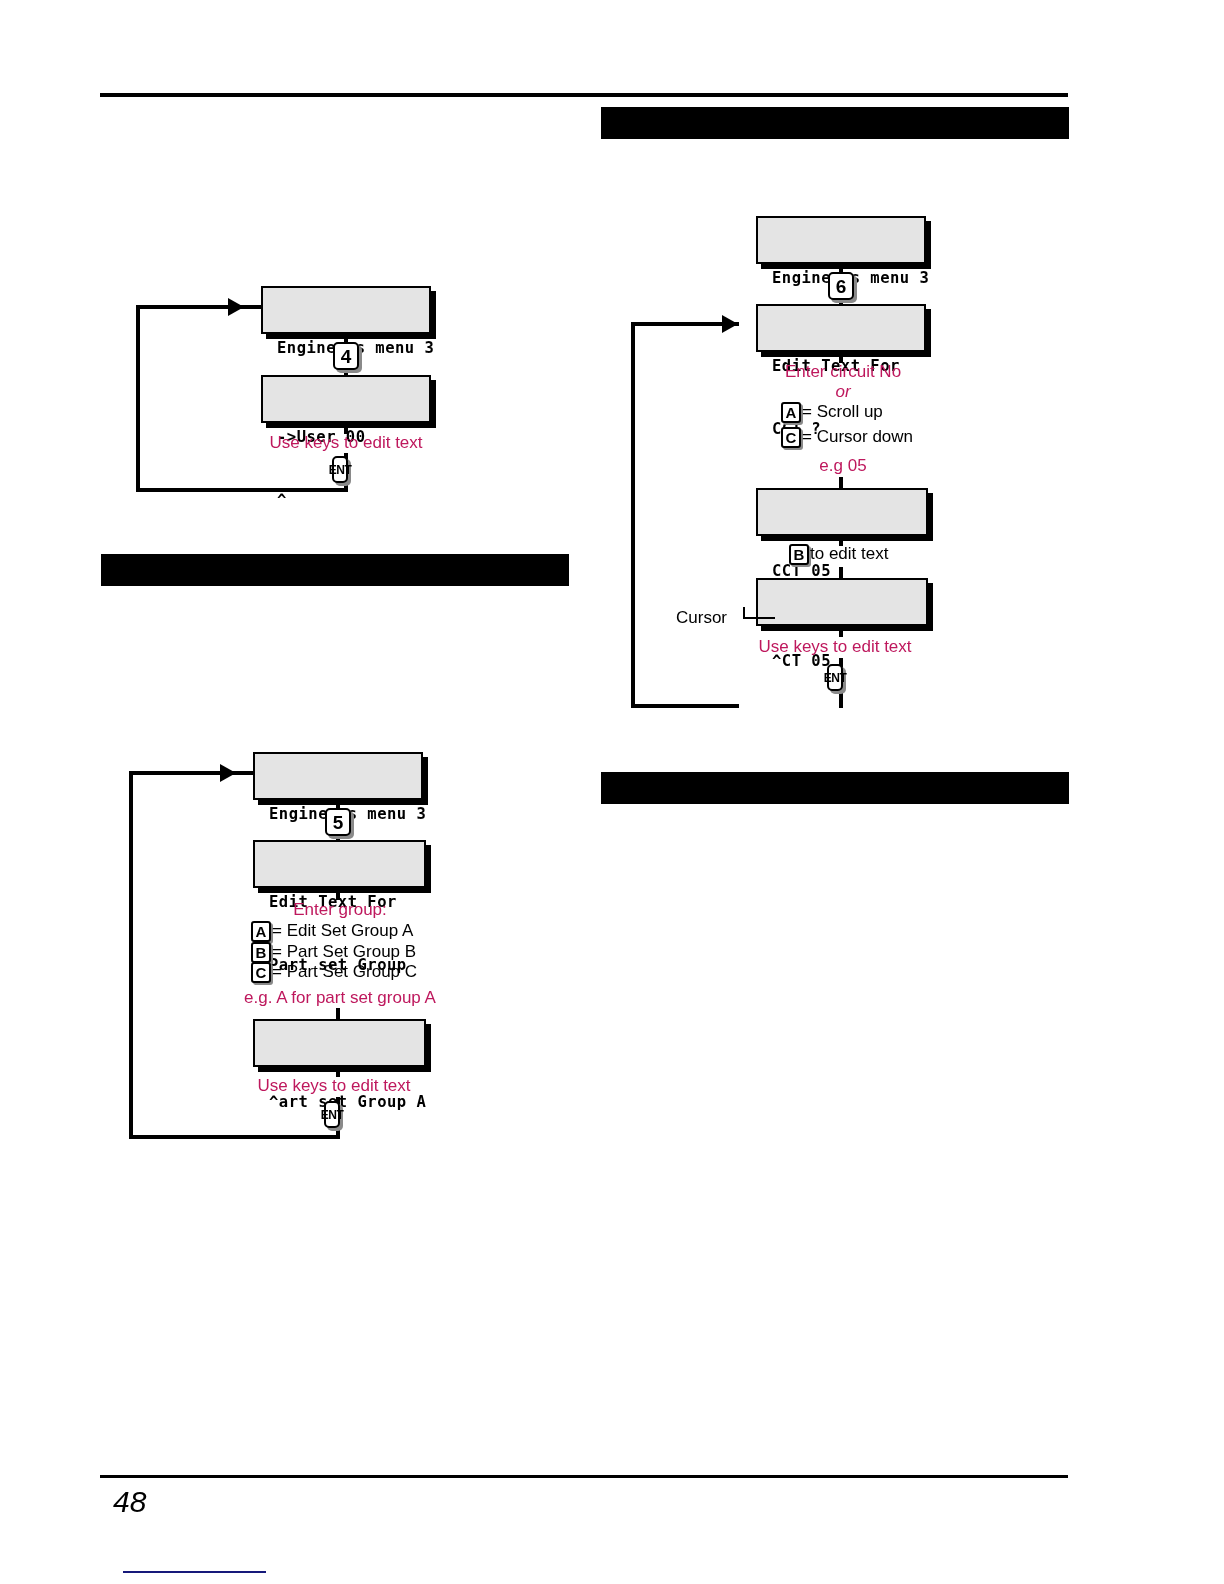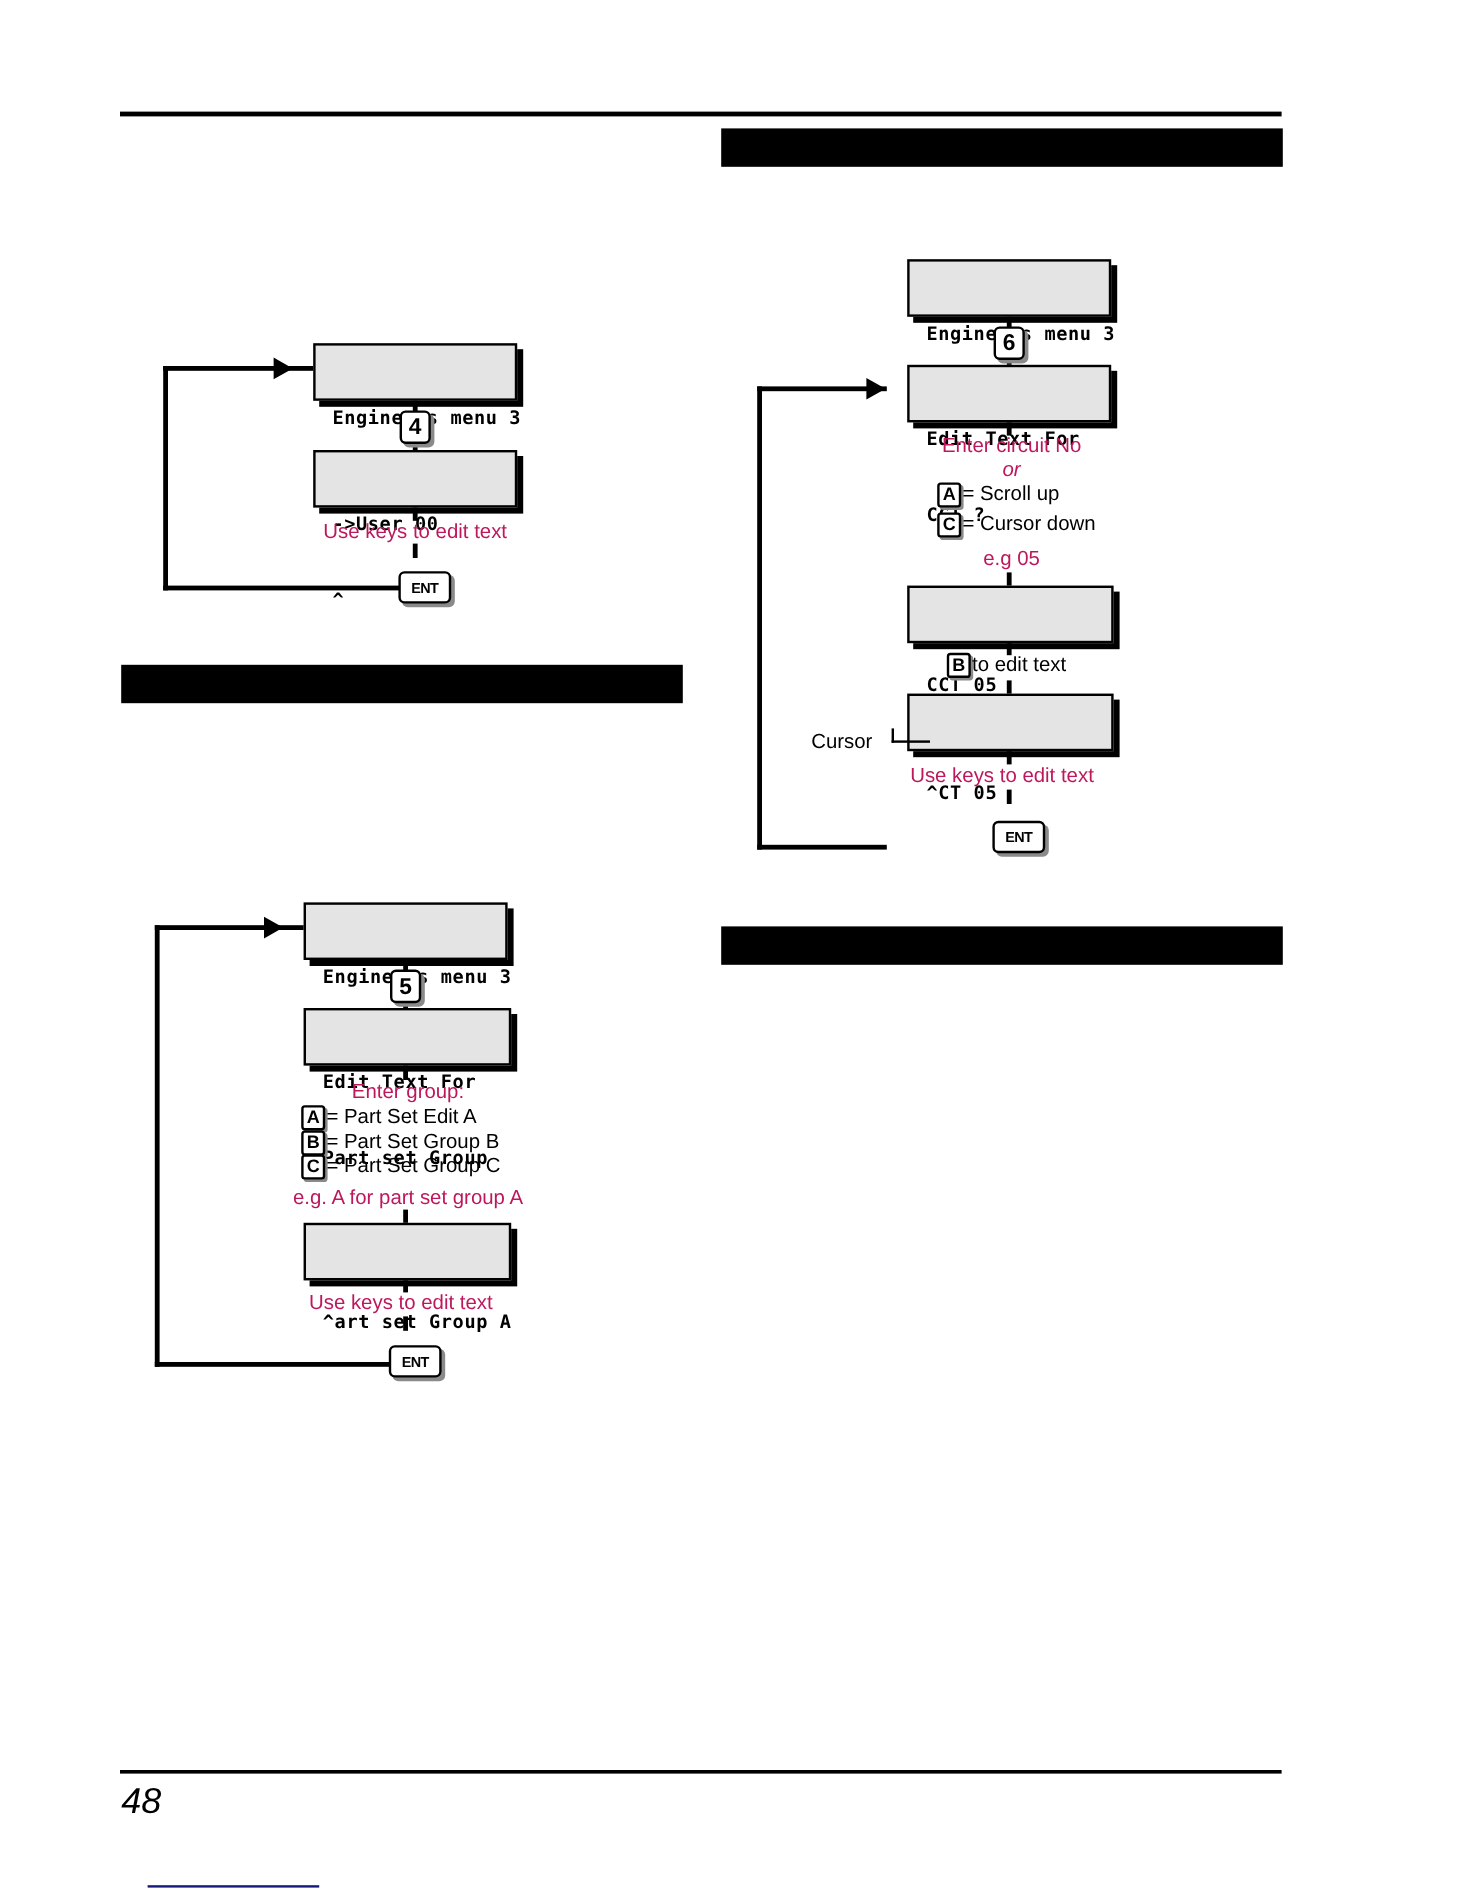--- a/index.html
+++ b/index.html
@@ -72,21 +72,21 @@
     font-size: 28px;
     font-weight: 400;
     letter-spacing: 0px;
     line-height: 1;
     white-space: nowrap;
   }
 
   
   .page-number {
     position: absolute;
-    left: 101px;
+    left: 113px;
     top: 1487px;
     font-size: 30px;
     font-style: italic;
     font-weight: 400;
     line-height: 1;
   }
 
   
   .lcd {
     position: absolute;
@@ -147,25 +147,24 @@
     color: #000000;
     z-index: 5;
   }
   .keycap.num {
     width: 26px;
     height: 28px;
     font-size: 19px;
     line-height: 1;
   }
   .keycap.ent {
-    width: 44px;
+    width: 16px;
     height: 27px;
     font-size: 12px;
     letter-spacing: -0.5px;
-    margin-top: 20px;
   }
 
   
   .inline-key {
     display: inline-flex;
     align-items: center;
     justify-content: center;
     width: 20px;
     height: 21px;
     border: 2.5px solid #000000;
@@ -283,21 +282,21 @@
       <span class="line">Edit Text For</span>
       <span class="line">Part set Group</span>
     </div>
 
     <div class="vline" style="left:336px; top:888px; height:12px;"></div>
 
     <div class="caption center" style="left:340px; top:899px;">Enter group:</div>
 
     <div class="keyline" style="left:251px; top:920px;">
       <span class="inline-key">A</span>
-      <span>= Part Set Edit A</span>
+      <span>= Edit Set Group A</span>
     </div>
     <div class="keyline" style="left:251px; top:941px;">
       <span class="inline-key">B</span>
       <span>= Part Set Group B</span>
     </div>
     <div class="keyline" style="left:251px; top:961px;">
       <span class="inline-key">C</span>
       <span>= Part Set Group C</span>
     </div>
 

